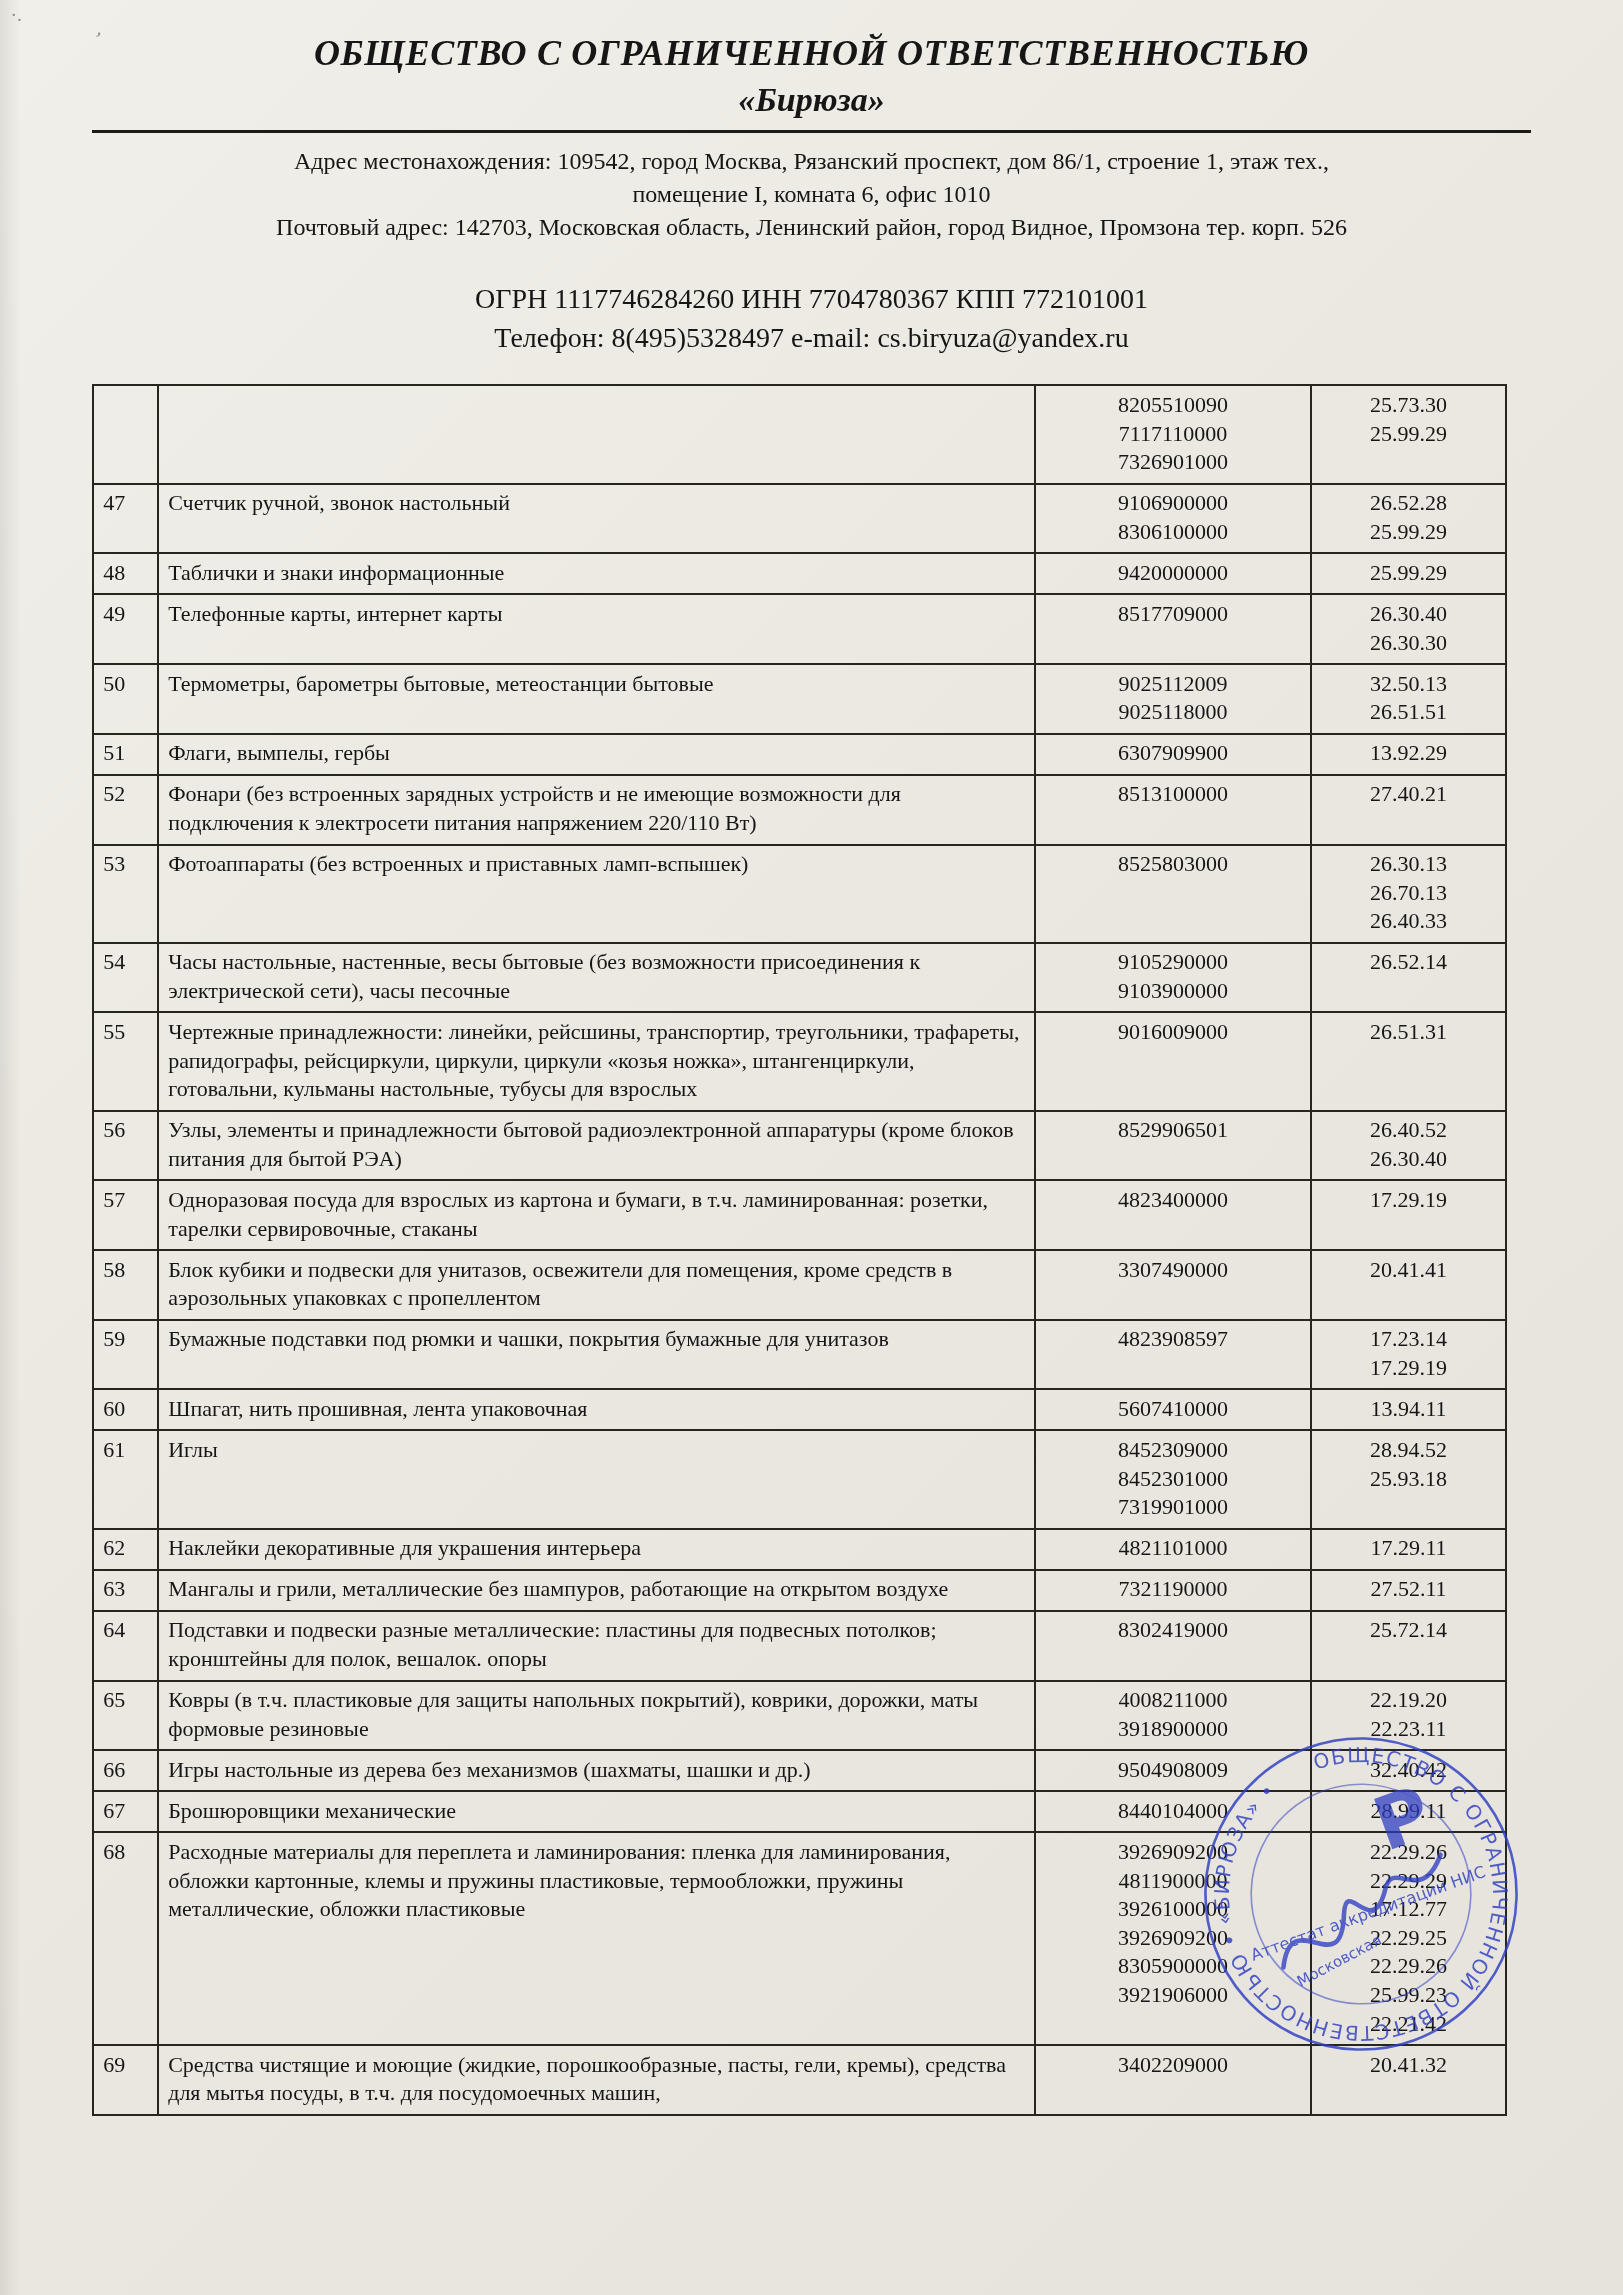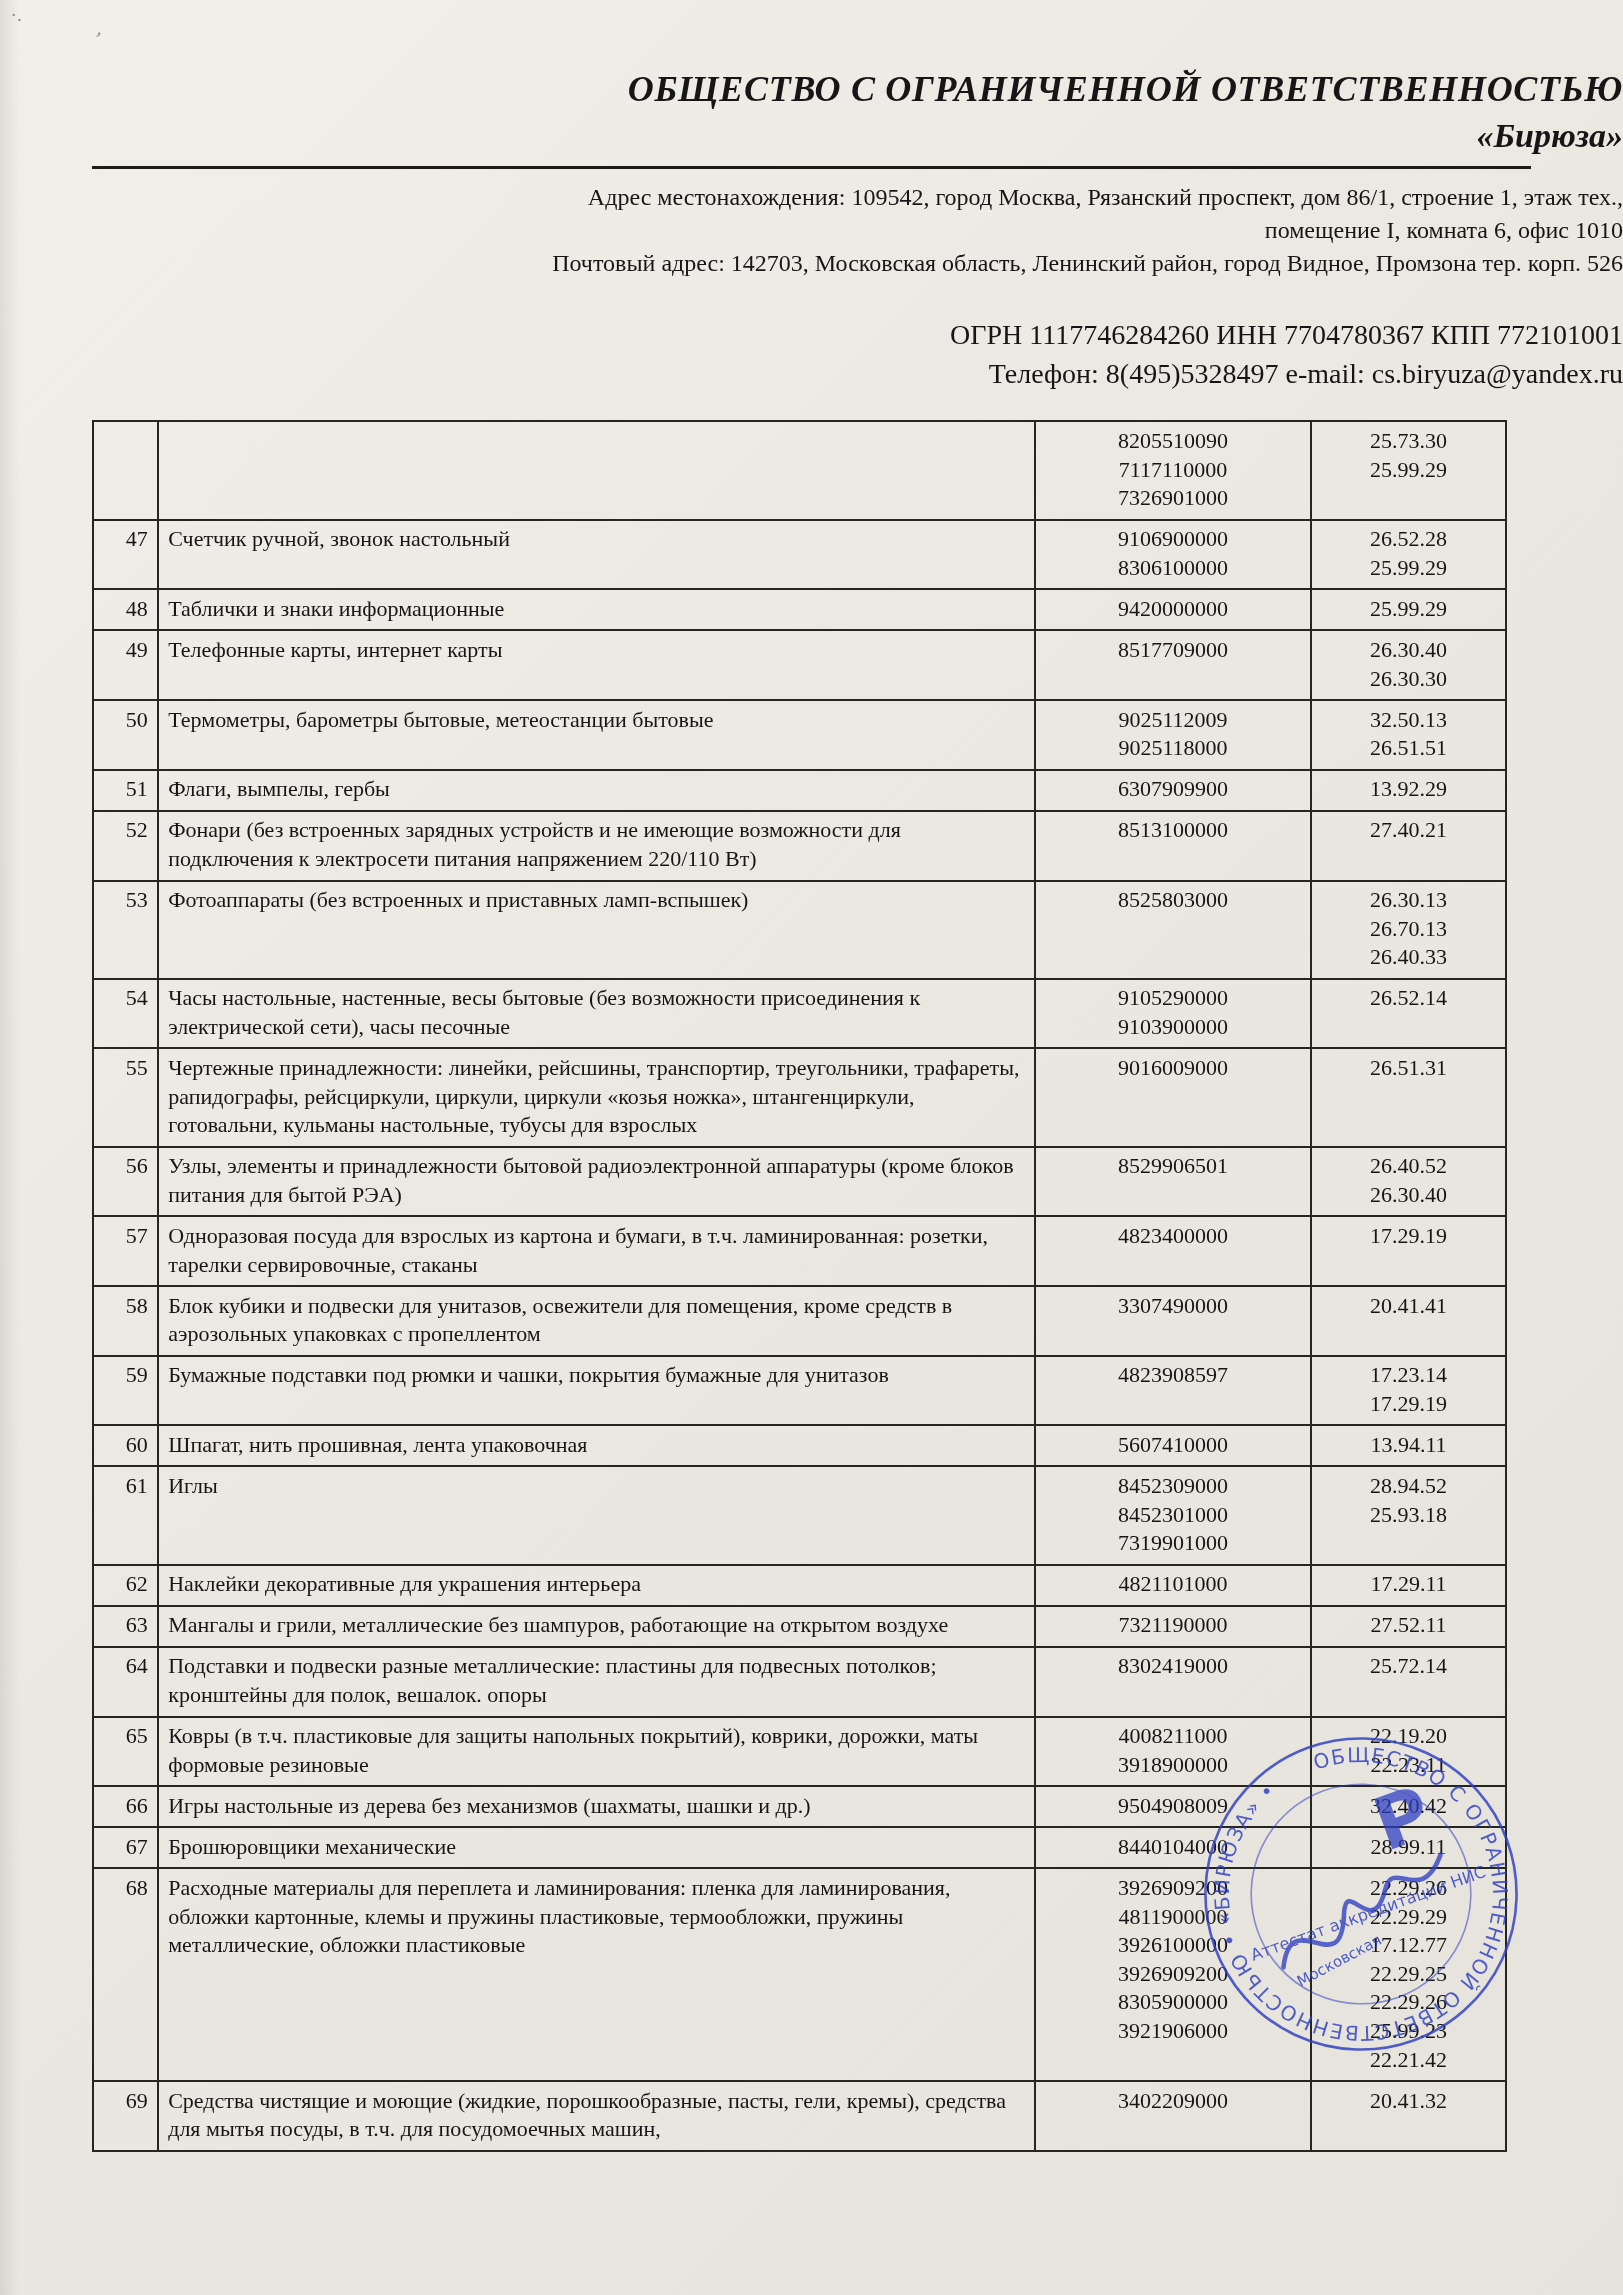--- a/index.html
+++ b/index.html
@@ -17,21 +17,21 @@
   .page::before {
     content:"";
     position:absolute; left:0; top:0; bottom:0; width:19.6px;
     background: linear-gradient(90deg, rgba(60,60,55,0.10), rgba(60,60,55,0));
     pointer-events:none;
   }
   .scan-speck { position:absolute; color:#8f8f89; font-size:19.6px; user-select:none; }
   .speck-a { left:10.5px; top:3.9px; }
   .speck-b { left:98px; top:18.3px; transform:rotate(25deg); }
 
-  .header { padding-top: 68px; text-align:right; }
+  .header { padding-top: 32px; text-align:center; }
   .title1 {
     font-size: 36px; font-weight: bold; font-style: italic;
     letter-spacing: 0.7px;
   }
   .title2 {
     font-size: 34px; font-weight: bold; font-style: italic;
     margin-top: 7px;
   }
   .title-rule {
     height: 3.9px; background: #1b1b18;
@@ -46,21 +46,21 @@
     width: 1413px;
     margin: 27.5px 0 0 92px;
     font-size: 22px;
     line-height: 1.3;
   }
   table.items td {
     border: 2px solid #26261f;
     vertical-align: top;
     padding: 4.6px 9.2px 5.9px 9.2px;
   }
-  td.c-num   { text-align: right; padding-left:2.6px; padding-right:2.6px; }
+  td.c-num   { text-align: left; padding-left:2.6px; padding-right:2.6px; }
   td.c-desc  { text-align: left; }
   td.c-code  { text-align: center; padding-left: 11.8px; }
   td.c-class { text-align: center; padding-left: 11.8px; }
 
   .stamp {
     position: absolute;
     left: 1178px;
     top: 1711px;
     width: 366px;
     height: 366px;

